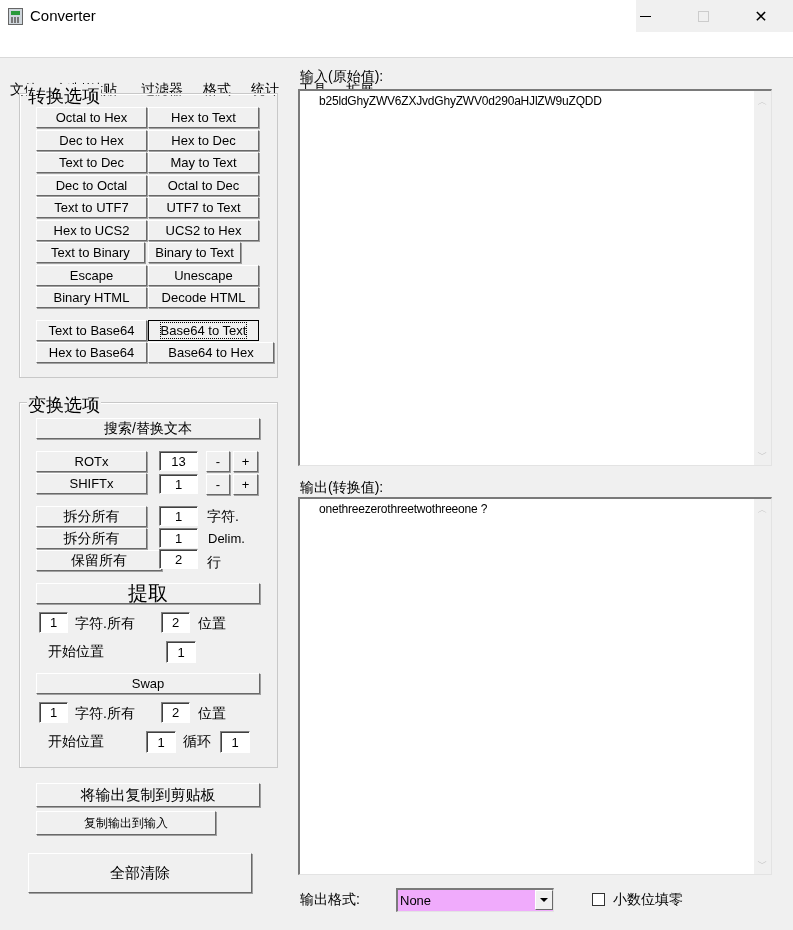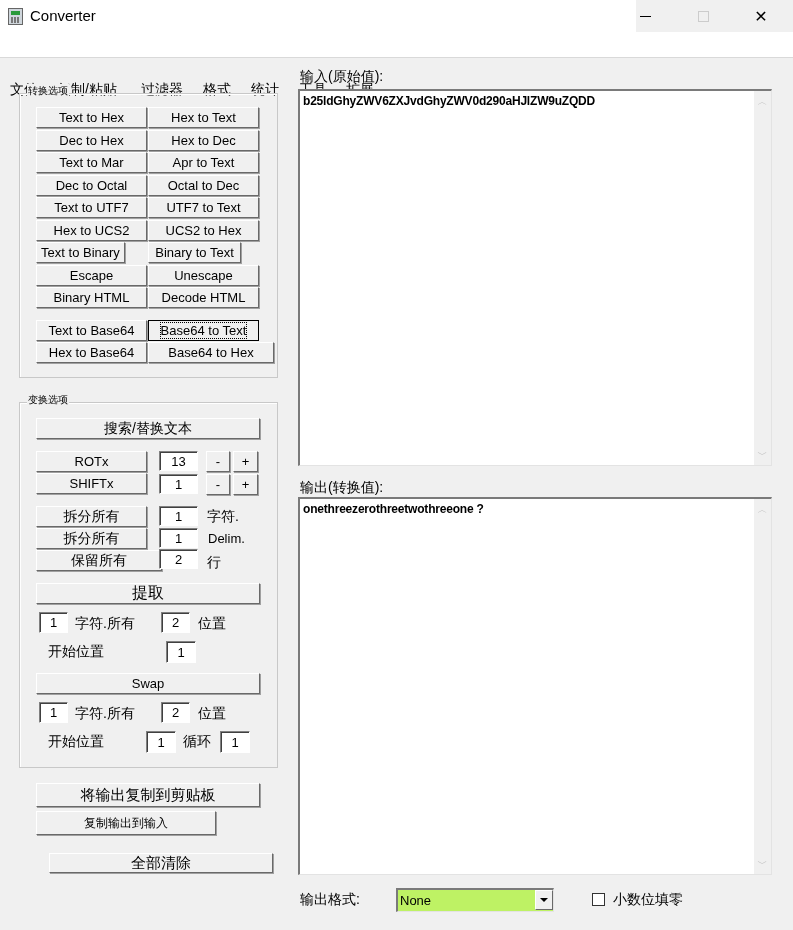--- a/index.html
+++ b/index.html
@@ -16,39 +16,39 @@
   .win-min { left: 622px; }
   .win-max { left: 680px; }
   .win-close { left: 738px; }
   .min-line { width: 11px; height: 1px; background: #000; }
   .max-box { width: 11px; height: 11px; border: 1px solid #ccc; }
 
   .menubar { position: absolute; left: 0; top: 32px; width: 793px; height: 26px; background: #fff; border-bottom: 1px solid #d9d9d9; }
   .menu-item { position: absolute; top: 5px; font-size: 14px; margin-top: 44px; }
 
   .groupbox { position: absolute; border: 1px solid #c8c8c8; box-shadow: inset 1px 1px 0 #fff; }
-  .group-title { position: absolute; top: -10px; left: 8px; background: #f0f0f0; padding: 0 1px; font-size: 10px; }
+  .group-title { position: absolute; top: -10px; left: 8px; background: #f0f0f0; padding: 0 1px; font-size: 18px; }
 
   .btn { position: absolute; height: 21px; background: #f0f0f0; border-top: 1px solid #fff; border-left: 1px solid #fff;
     border-right: 1px solid #696969; border-bottom: 1px solid #696969; box-shadow: 1px 1px 0 #a0a0a0;
     display: flex; align-items: center; justify-content: center; font-size: 13px; white-space: nowrap; }
   .btn.focused span { outline: 1px dotted #000; outline-offset: 0px; }
 
   .field { position: absolute; height: 20px; background: #fff; border-top: 1px solid #808080; border-left: 1px solid #808080;
     border-right: 1px solid #fff; border-bottom: 1px solid #fff; box-shadow: inset 1px 1px 0 #404040;
     font-size: 13px; display: flex; align-items: center; justify-content: center; }
   .label { position: absolute; font-size: 14px; white-space: nowrap; }
 
   .textarea { position: absolute; background: #fff; border-top: 2px solid #7a7a7a; border-left: 2px solid #7a7a7a;
     border-right: 1px solid #e3e3e3; border-bottom: 1px solid #e3e3e3; }
-  .textarea .content { position: absolute; left: 3px; top: 3px; font-size: 12px; letter-spacing: -0.2px; white-space: pre; font-weight: bold; }
+  .textarea .content { position: absolute; left: 19px; top: 3px; font-size: 12px; letter-spacing: -0.2px; white-space: pre; }
   .scrollbar { position: absolute; right: 0; top: 0; bottom: 0; width: 17px; background: #f0f0f0; }
   .scroll-arrow { position: absolute; left: 0; width: 17px; height: 17px; display: flex; align-items: center; justify-content: center; color: #c0c0c0; font-size: 10px; }
 
-  .combo { position: absolute; left: 396px; top: 888px; width: 158px; height: 24px; background: #bef264;
+  .combo { position: absolute; left: 396px; top: 888px; width: 158px; height: 24px; background: #f0abfc;
     border-top: 2px solid #7a7a7a; border-left: 2px solid #7a7a7a; border-right: 1px solid #e3e3e3; border-bottom: 1px solid #e3e3e3; }
   .combo-value { position: absolute; left: 2px; top: 3px; font-size: 13px; }
   .combo-btn { position: absolute; right: 0; top: 0; width: 18px; height: 20px; background: #f0f0f0;
     border-top: 1px solid #fff; border-left: 1px solid #fff; border-right: 1px solid #696969; border-bottom: 1px solid #696969;
     display: flex; align-items: center; justify-content: center; }
   .tri { width: 0; height: 0; border-left: 4px solid transparent; border-right: 4px solid transparent; border-top: 4px solid #000; }
   .checkbox { position: absolute; left: 592px; top: 893px; width: 13px; height: 13px; background: #fff; border: 1px solid #333; }
 </style>
 </head>
 <body>
@@ -78,56 +78,56 @@
   <span class="menu-item" style="left:251px">统计</span>
   <span class="menu-item" style="left:299px">工具</span>
   <span class="menu-item" style="left:346px">扩展</span>
 </div>
 
 <div class="groupbox" style="left:19px; top:93px; width:259px; height:285px;">
   <span class="group-title" style="left:7px">转换选项</span>
 </div>
 <div id="convert-buttons">
   <div class="btn" style="left:36px;top:107px;width:111px">
-      <span>Text to Hex</span>
+      <span>Octal to Hex</span>
     </div>
   <div class="btn" style="left:148px;top:107px;width:111px">
       <span>Hex to Text</span>
     </div>
   <div class="btn" style="left:36px;top:130px;width:111px">
       <span>Dec to Hex</span>
     </div>
   <div class="btn" style="left:148px;top:130px;width:111px">
       <span>Hex to Dec</span>
     </div>
   <div class="btn" style="left:36px;top:152px;width:111px">
-      <span>Text to Mar</span>
+      <span>Text to Dec</span>
     </div>
   <div class="btn" style="left:148px;top:152px;width:111px">
-      <span>Apr to Text</span>
+      <span>May to Text</span>
     </div>
   <div class="btn" style="left:36px;top:175px;width:111px">
       <span>Dec to Octal</span>
     </div>
   <div class="btn" style="left:148px;top:175px;width:111px">
       <span>Octal to Dec</span>
     </div>
   <div class="btn" style="left:36px;top:197px;width:111px">
       <span>Text to UTF7</span>
     </div>
   <div class="btn" style="left:148px;top:197px;width:111px">
       <span>UTF7 to Text</span>
     </div>
   <div class="btn" style="left:36px;top:220px;width:111px">
       <span>Hex to UCS2</span>
     </div>
   <div class="btn" style="left:148px;top:220px;width:111px">
       <span>UCS2 to Hex</span>
     </div>
-  <div class="btn" style="left:36px;top:242px;width:89px">
+  <div class="btn" style="left:36px;top:242px;width:109px">
       <span>Text to Binary</span>
     </div>
   <div class="btn" style="left:148px;top:242px;width:93px">
       <span>Binary to Text</span>
     </div>
   <div class="btn" style="left:36px;top:265px;width:111px">
       <span>Escape</span>
     </div>
   <div class="btn" style="left:148px;top:265px;width:111px">
       <span>Unescape</span>
@@ -194,21 +194,21 @@
   </div>
 <div class="field" style="left:159px;top:528px;width:39px">1</div>
 <span class="label" style="left:208px;top:531px;font-size:13px">Delim.</span>
 
 <div class="btn" style="left:36px;top:550px;width:126px;font-size:14px">
     <span>保留所有</span>
   </div>
 <div class="field" style="left:159px;top:549px;width:39px">2</div>
 <span class="label" style="left:207px;top:554px">行</span>
 
-<div class="btn" style="left:36px;top:583px;width:224px;font-size:16px">
+<div class="btn" style="left:36px;top:583px;width:224px;font-size:20px">
     <span>提取</span>
   </div>
 <div class="field" style="left:39px;top:612px;width:29px;height:21px">1</div>
 <span class="label" style="left:75px;top:615px">字符.所有</span>
 <div class="field" style="left:161px;top:612px;width:29px;height:21px">2</div>
 <span class="label" style="left:198px;top:615px">位置</span>
 <span class="label" style="left:48px;top:643px">开始位置</span>
 <div class="field" style="left:166px;top:641px;width:30px;height:22px">1</div>
 
 <div class="btn" style="left:36px;top:673px;width:224px">
@@ -222,21 +222,21 @@
 <div class="field" style="left:146px;top:731px;width:30px;height:22px">1</div>
 <span class="label" style="left:183px;top:733px">循环</span>
 <div class="field" style="left:220px;top:731px;width:30px;height:22px">1</div>
 
 <div class="btn" style="left:36px;top:783px;width:224px;height:24px;font-size:15px">
     <span>将输出复制到剪贴板</span>
   </div>
 <div class="btn" style="left:36px;top:811px;width:180px;height:24px;font-size:12px">
     <span>复制输出到输入</span>
   </div>
-<div class="btn" style="left:49px;top:853px;width:224px;height:20px;font-size:15px">
+<div class="btn" style="left:28px;top:853px;width:224px;height:40px;font-size:15px">
     <span>全部清除</span>
   </div>
 
 <span class="label" style="left:300px;top:68px">输入(原始值):</span>
 <div class="textarea" style="left:298px;top:89px;width:474px;height:377px">
   <div class="content">b25ldGhyZWV6ZXJvdGhyZWV0d290aHJlZW9uZQDD</div>
   <div class="scrollbar">
     <div class="scroll-arrow" style="top:2px">︿</div>
     <div class="scroll-arrow" style="bottom:2px">﹀</div>
   </div>

